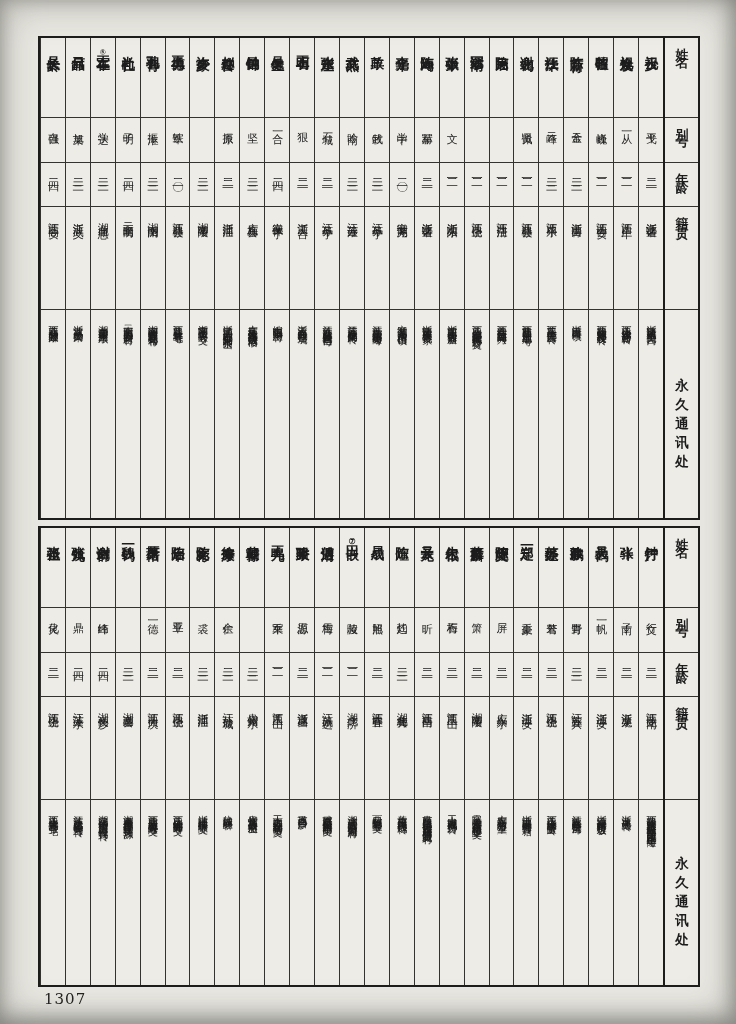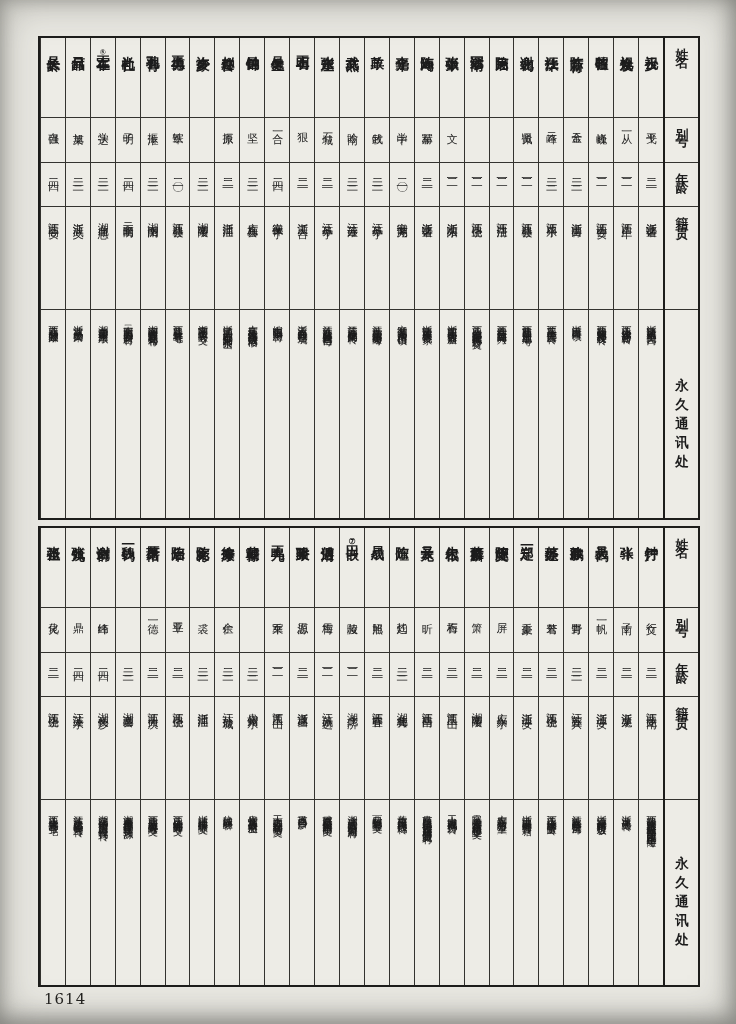--- a/index.html
+++ b/index.html
@@ -470,14 +470,14 @@
 
   <div class="col">
     <div class="cell name c-center">张祖圣</div>
     <div class="cell alias c-center">化灵</div>
     <div class="cell age c-center">二二</div>
     <div class="cell native c-center">江西上饶</div>
     <div class="cell addr">江西上饶大井巷三号张宅</div>
   </div>
 </section>
 
-  <div class="page-number">1614</div>
+  <div class="page-number">1307</div>
 </div>
 
 </body></html>

